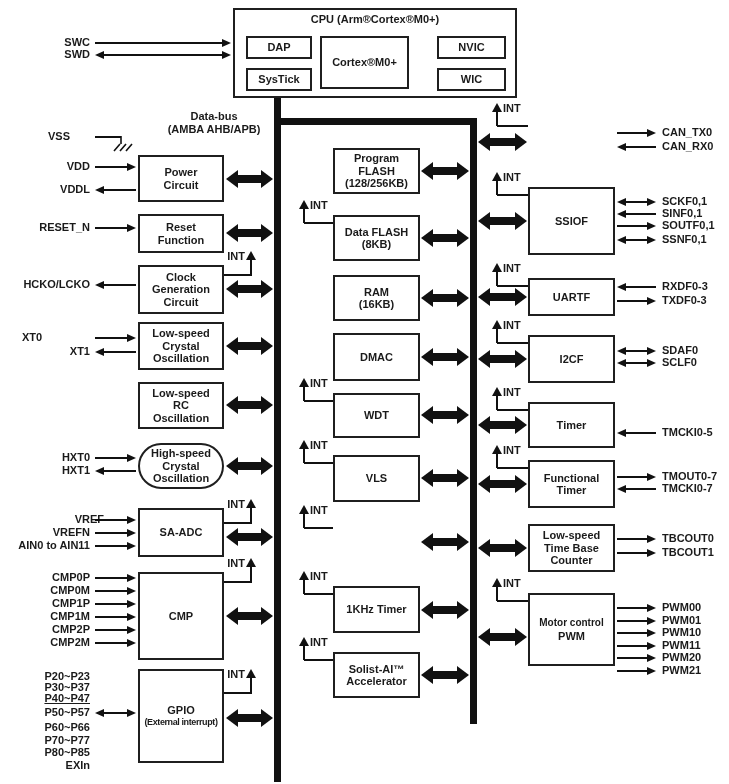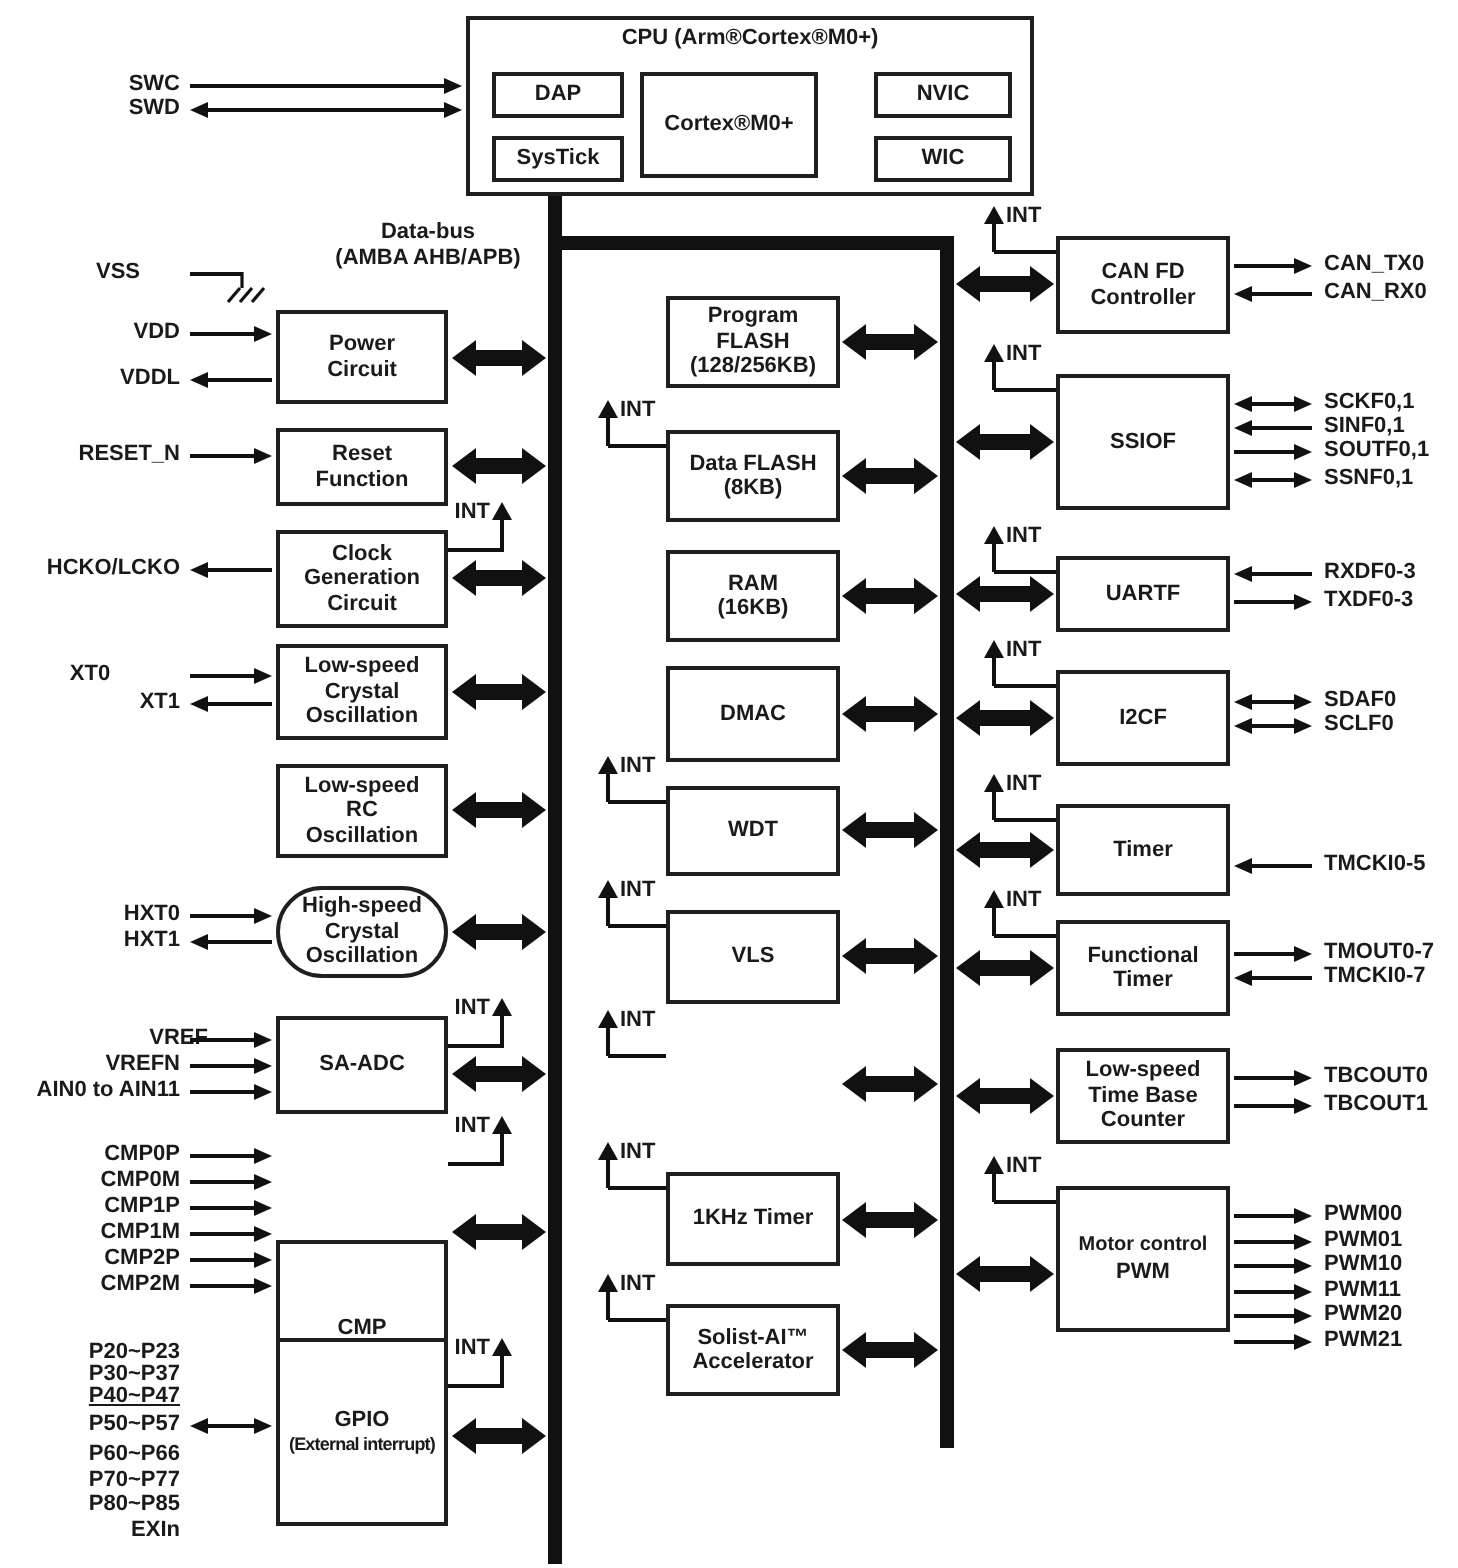--- a/index.html
+++ b/index.html
@@ -94,21 +94,21 @@
     <div class="tri" style="left: 95px; top: 281px; border-top: 4px solid transparent; border-bottom: 4px solid transparent; border-right: 9px solid rgb(17, 17, 17);"></div>
     <div class="ln" style="left: 103px; top: 284px; width: 33px; height: 2px;"></div>
     <div class="blk" style="left: 138px; top: 322px; width: 86px; height: 48px;">
       <div>Low-speed</div>
       <div>Crystal</div>
       <div>Oscillation</div>
     </div>
     <div class="tri" style="left: 226px; top: 337px; border-top: 9px solid transparent; border-bottom: 9px solid transparent; border-right: 12px solid rgb(17, 17, 17);"></div>
     <div class="tri" style="left: 261px; top: 337px; border-top: 9px solid transparent; border-bottom: 9px solid transparent; border-left: 12px solid rgb(17, 17, 17);"></div>
     <div class="ln" style="left: 237px; top: 342px; width: 25px; height: 8px;"></div>
-    <div class="lbl" style="left: 0px; top: 331px; width: 90px; text-align: center;">XT0</div>
+    <div class="lbl" style="left: 0px; top: 331px; width: 90px; text-align: left; padding-left: 22px;">XT0</div>
     <div class="tri" style="left: 127px; top: 334px; border-top: 4px solid transparent; border-bottom: 4px solid transparent; border-left: 9px solid rgb(17, 17, 17);"></div>
     <div class="ln" style="left: 95px; top: 337px; width: 33px; height: 2px;"></div>
     <div class="lbl" style="left: 0px; top: 345px; width: 90px; text-align: right;">XT1</div>
     <div class="tri" style="left: 95px; top: 348px; border-top: 4px solid transparent; border-bottom: 4px solid transparent; border-right: 9px solid rgb(17, 17, 17);"></div>
     <div class="ln" style="left: 103px; top: 351px; width: 33px; height: 2px;"></div>
     <div class="blk" style="left: 138px; top: 382px; width: 86px; height: 47px;">
       <div>Low-speed</div>
       <div>RC</div>
       <div>Oscillation</div>
     </div>
@@ -141,21 +141,21 @@
     <div class="lbl" style="left: 218px; top: 498px; width: 27px; text-align: right;">INT</div>
     <div class="lbl" style="left: 0px; top: 513px; width: 90px; text-align: right; padding-left: 14px;">VREF</div>
     <div class="tri" style="left: 127px; top: 516px; border-top: 4px solid transparent; border-bottom: 4px solid transparent; border-left: 9px solid rgb(17, 17, 17);"></div>
     <div class="ln" style="left: 95px; top: 519px; width: 33px; height: 2px;"></div>
     <div class="lbl" style="left: 0px; top: 526px; width: 90px; text-align: right;">VREFN</div>
     <div class="tri" style="left: 127px; top: 529px; border-top: 4px solid transparent; border-bottom: 4px solid transparent; border-left: 9px solid rgb(17, 17, 17);"></div>
     <div class="ln" style="left: 95px; top: 532px; width: 33px; height: 2px;"></div>
     <div class="lbl" style="left: 0px; top: 539px; width: 90px; text-align: right;">AIN0 to AIN11</div>
     <div class="tri" style="left: 127px; top: 542px; border-top: 4px solid transparent; border-bottom: 4px solid transparent; border-left: 9px solid rgb(17, 17, 17);"></div>
     <div class="ln" style="left: 95px; top: 545px; width: 33px; height: 2px;"></div>
-    <div class="blk" style="left: 138px; top: 572px; width: 86px; height: 88px; margin-top: 48px;">
+    <div class="blk" style="left: 138px; top: 572px; width: 86px; height: 88px;">
       <div>CMP</div>
     </div>
     <div class="tri" style="left: 226px; top: 607px; border-top: 9px solid transparent; border-bottom: 9px solid transparent; border-right: 12px solid rgb(17, 17, 17);"></div>
     <div class="tri" style="left: 261px; top: 607px; border-top: 9px solid transparent; border-bottom: 9px solid transparent; border-left: 12px solid rgb(17, 17, 17);"></div>
     <div class="ln" style="left: 237px; top: 612px; width: 25px; height: 8px;"></div>
     <div class="ln" style="left: 224px; top: 581px; width: 28px; height: 2px;"></div>
     <div class="ln" style="left: 250px; top: 562px; width: 2px; height: 20px;"></div>
     <div class="tri" style="left: 246px; top: 558px; border-left: 5px solid transparent; border-right: 5px solid transparent; border-bottom: 9px solid rgb(17, 17, 17);"></div>
     <div class="lbl" style="left: 218px; top: 557px; width: 27px; text-align: right;">INT</div>
     <div class="lbl" style="left: 0px; top: 571px; width: 90px; text-align: right;">CMP0P</div>
@@ -271,24 +271,20 @@
       <div>Solist-AI™</div>
       <div>Accelerator</div>
     </div>
     <div class="tri" style="left: 421px; top: 666px; border-top: 9px solid transparent; border-bottom: 9px solid transparent; border-right: 12px solid rgb(17, 17, 17);"></div>
     <div class="tri" style="left: 457px; top: 666px; border-top: 9px solid transparent; border-bottom: 9px solid transparent; border-left: 12px solid rgb(17, 17, 17);"></div>
     <div class="ln" style="left: 432px; top: 671px; width: 26px; height: 8px;"></div>
     <div class="ln" style="left: 304px; top: 659px; width: 29px; height: 2px;"></div>
     <div class="ln" style="left: 303px; top: 641px; width: 2px; height: 19px;"></div>
     <div class="tri" style="left: 299px; top: 637px; border-left: 5px solid transparent; border-right: 5px solid transparent; border-bottom: 9px solid rgb(17, 17, 17);"></div>
     <div class="lbl" style="left: 310px; top: 636px;">INT</div>
-    <div class="blk" style="left: 528px; top: 118px; width: 87px; height: 49px;">
-      <div>CAN FD</div>
-      <div>Controller</div>
-    </div>
     <div class="tri" style="left: 478px; top: 133px; border-top: 9px solid transparent; border-bottom: 9px solid transparent; border-right: 12px solid rgb(17, 17, 17);"></div>
     <div class="tri" style="left: 515px; top: 133px; border-top: 9px solid transparent; border-bottom: 9px solid transparent; border-left: 12px solid rgb(17, 17, 17);"></div>
     <div class="ln" style="left: 489px; top: 138px; width: 27px; height: 8px;"></div>
     <div class="ln" style="left: 497px; top: 125px; width: 31px; height: 2px;"></div>
     <div class="ln" style="left: 496px; top: 107px; width: 2px; height: 19px;"></div>
     <div class="tri" style="left: 492px; top: 103px; border-left: 5px solid transparent; border-right: 5px solid transparent; border-bottom: 9px solid rgb(17, 17, 17);"></div>
     <div class="lbl" style="left: 503px; top: 102px;">INT</div>
     <div class="lbl" style="left: 662px; top: 126px;">CAN_TX0</div>
     <div class="tri" style="left: 647px; top: 129px; border-top: 4px solid transparent; border-bottom: 4px solid transparent; border-left: 9px solid rgb(17, 17, 17);"></div>
     <div class="ln" style="left: 617px; top: 132px; width: 31px; height: 2px;"></div>

